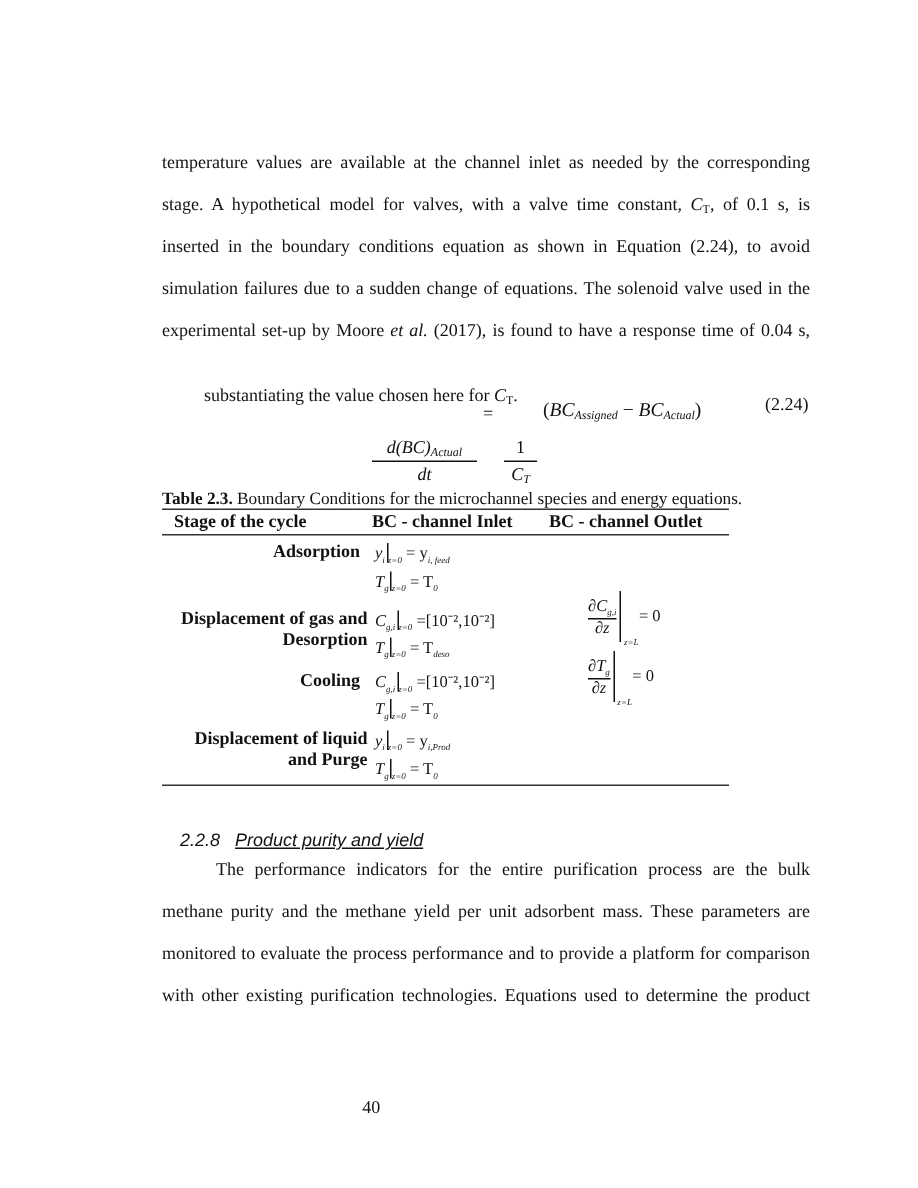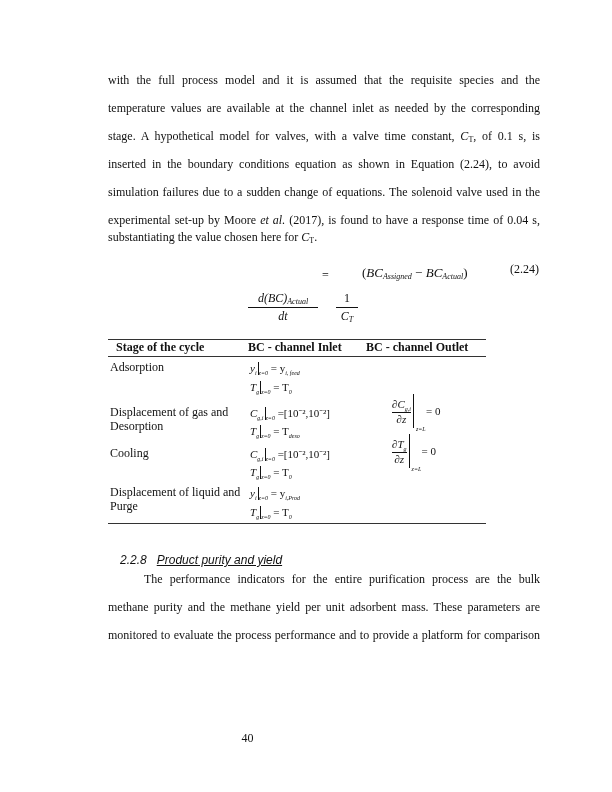--- a/index.html
+++ b/index.html
@@ -19,21 +19,21 @@
   .frac .num { display: block; padding: 0 2px; }
   .frac .bar { display: block; border-top: 1px solid #111; margin: 1px 0; }
   .frac .den { display: block; font-family: Liberation Serif, serif; }
   .eq-number { position: absolute; left: 510px; top: 262px; font-size: 12px; }
 
   
   .caption { position: absolute; left: 108px; top: 327px; font-size: 11.5px; white-space: nowrap; }
   .caption b { font-weight: bold; }
   .rule { position: absolute; left: 108px; width: 378px; border-top: 1.5px solid #333; }
   .th { position: absolute; top: 340px; font-size: 12px; font-weight: bold; white-space: nowrap; }
-  .stage { position: absolute; left: 110px; font-size: 12px; font-weight: normal; line-height: 14px; }
+  .stage { position: absolute; left: 110px; font-size: 12px; font-weight: bold; line-height: 14px; text-align: right; }
   .bc { position: absolute; left: 250px; font-size: 11px; font-style: italic; white-space: nowrap; }
   .bc .eval { display: inline-block; border-left: 1px solid #111; height: 13px; vertical-align: -3px; margin-left: 1px; }
   .bc .s { font-size: 6px; font-style: italic; vertical-align: -3px; }
   .bc .r { font-style: normal; }
   .outlet { position: absolute; left: 392px; font-size: 11px; font-style: italic; }
   .outlet .f { display: inline-block; text-align: center; vertical-align: middle; }
   .outlet .f .n { display: block; }
   .outlet .f .b { display: block; border-top: 1px solid #111; }
   .outlet .f .d { display: block; }
   .outlet .vbar { display: inline-block; border-left: 1px solid #111; height: 34px; vertical-align: middle; margin-left: 2px; position: relative; }
@@ -43,56 +43,54 @@
   .section-heading { position: absolute; left: 120px; top: 553px; font-family: "Liberation Sans", sans-serif;
                      font-style: italic; font-size: 12px; white-space: nowrap; }
   .section-heading .title { text-decoration: underline; margin-left: 10px; }
   .page-number { position: absolute; left: 0; width: 495px; top: 731px; text-align: center; font-size: 12px; }
 </style>
 </head>
 <body>
 
 <div class="page">
 
-  <div class="line" style="top:73px">
-      <span class="j">with the full process model and it is assumed that the requisite species and the</span>
-    </div>
   <div class="line" style="top:101px">
       <span class="j">temperature values are available at the channel inlet as needed by the corresponding</span>
     </div>
   <div class="line" style="top:129px">
       <span class="j"><span>stage. A hypothetical model for valves, with a valve time constant, </span><span class="it">C</span><span class="sub">T</span><span>, of 0.1 s, is</span></span>
     </div>
   <div class="line" style="top:157px">
       <span class="j">inserted in the boundary conditions equation as shown in Equation (2.24), to avoid</span>
     </div>
   <div class="line" style="top:185px">
       <span class="j">simulation failures due to a sudden change of equations. The solenoid valve used in the</span>
     </div>
   <div class="line" style="top:213px">
       <span class="j"><span>experimental set-up by Moore </span><span class="it">et al.</span><span> (2017), is found to have a response time of 0.04 s,</span></span>
     </div>
-  <div class="line last" style="top:230px; text-align:right;"><span>substantiating the value chosen here for </span><span class="it">C</span><span class="sub">T</span><span>.</span></div>
+  <div class="line last" style="top:256px; text-align:right;margin-left:28px;"><span>substantiating the value chosen here for </span><span class="it">C</span><span class="sub">T</span><span>.</span></div>
 
   <div class="eq">
     <div class="frac" style="left:0; top:0; width:70px;">
       <span class="num it"><span>d(BC)</span><span class="sub">Actual</span></span>
       <span class="bar"></span>
       <span class="den it">dt</span>
     </div>
     <span style="position:absolute; left:74px; top:8px;">=</span>
     <div class="frac" style="left:88px; top:0; width:22px;">
       <span class="num">1</span>
       <span class="bar"></span>
       <span class="den it"><span>C</span><span class="sub">T</span></span>
     </div>
     <span style="position:absolute; left:114px; top:5px; white-space:nowrap; font-size:13px;"><span>(</span><span class="it">BC</span><span class="sub it">Assigned</span> <span>−</span> <span class="it">BC</span><span class="sub it">Actual</span><span>)</span></span>
   </div>
   <div class="eq-number">(2.24)</div>
 
+  <div class="caption"><b>Table 2.3.</b><span> Boundary Conditions for the microchannel species and energy equations.</span></div>
 
   <div class="rule" style="top:339px"></div>
   <div class="rule" style="top:356px"></div>
   <div class="rule" style="top:523px"></div>
 
   <div class="th" style="left:116px">Stage of the cycle</div>
   <div class="th" style="left:248px">BC - channel Inlet</div>
   <div class="th" style="left:366px">BC - channel Outlet</div>
 
   <div class="stage" style="top:360px; width:130px;">Adsorption</div>
@@ -122,15 +120,18 @@
 
   <div class="line" style="top:572px; left:144px; width:396px;">
       <span class="j">The performance indicators for the entire purification process are the bulk</span>
     </div>
   <div class="line" style="top:600px">
       <span class="j">methane purity and the methane yield per unit adsorbent mass. These parameters are</span>
     </div>
   <div class="line" style="top:628px">
       <span class="j">monitored to evaluate the process performance and to provide a platform for comparison</span>
     </div>
+  <div class="line" style="top:656px">
+      <span class="j">with other existing purification technologies. Equations used to determine the product</span>
+    </div>
 
   <div class="page-number">40</div>
 </div>
 
 </body></html>

